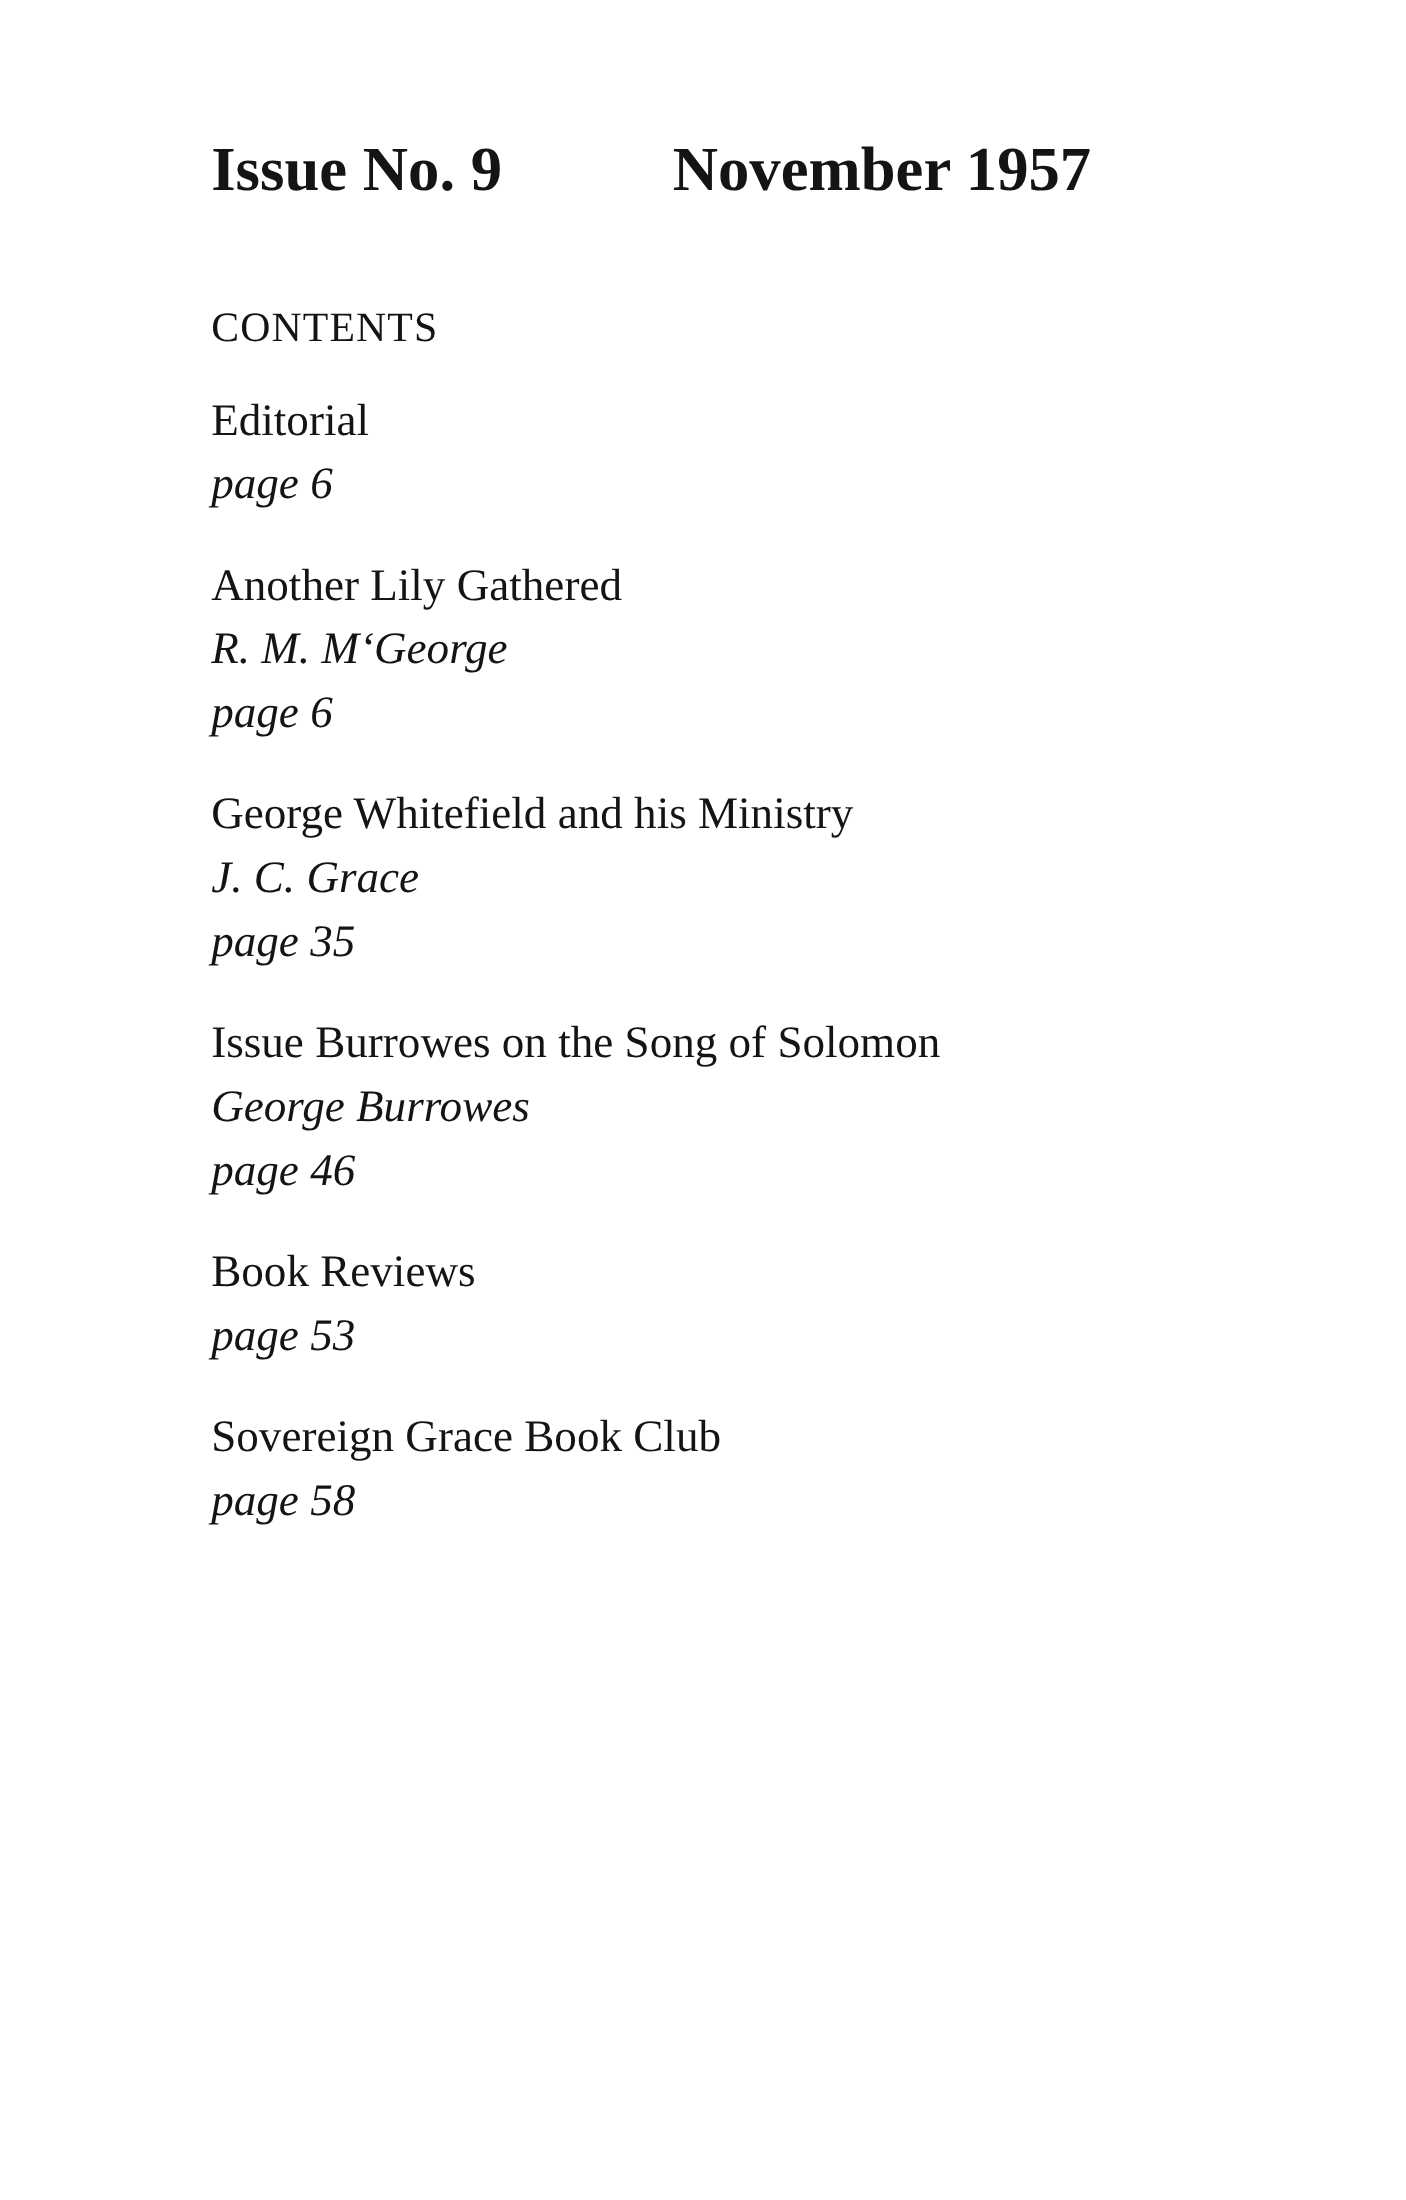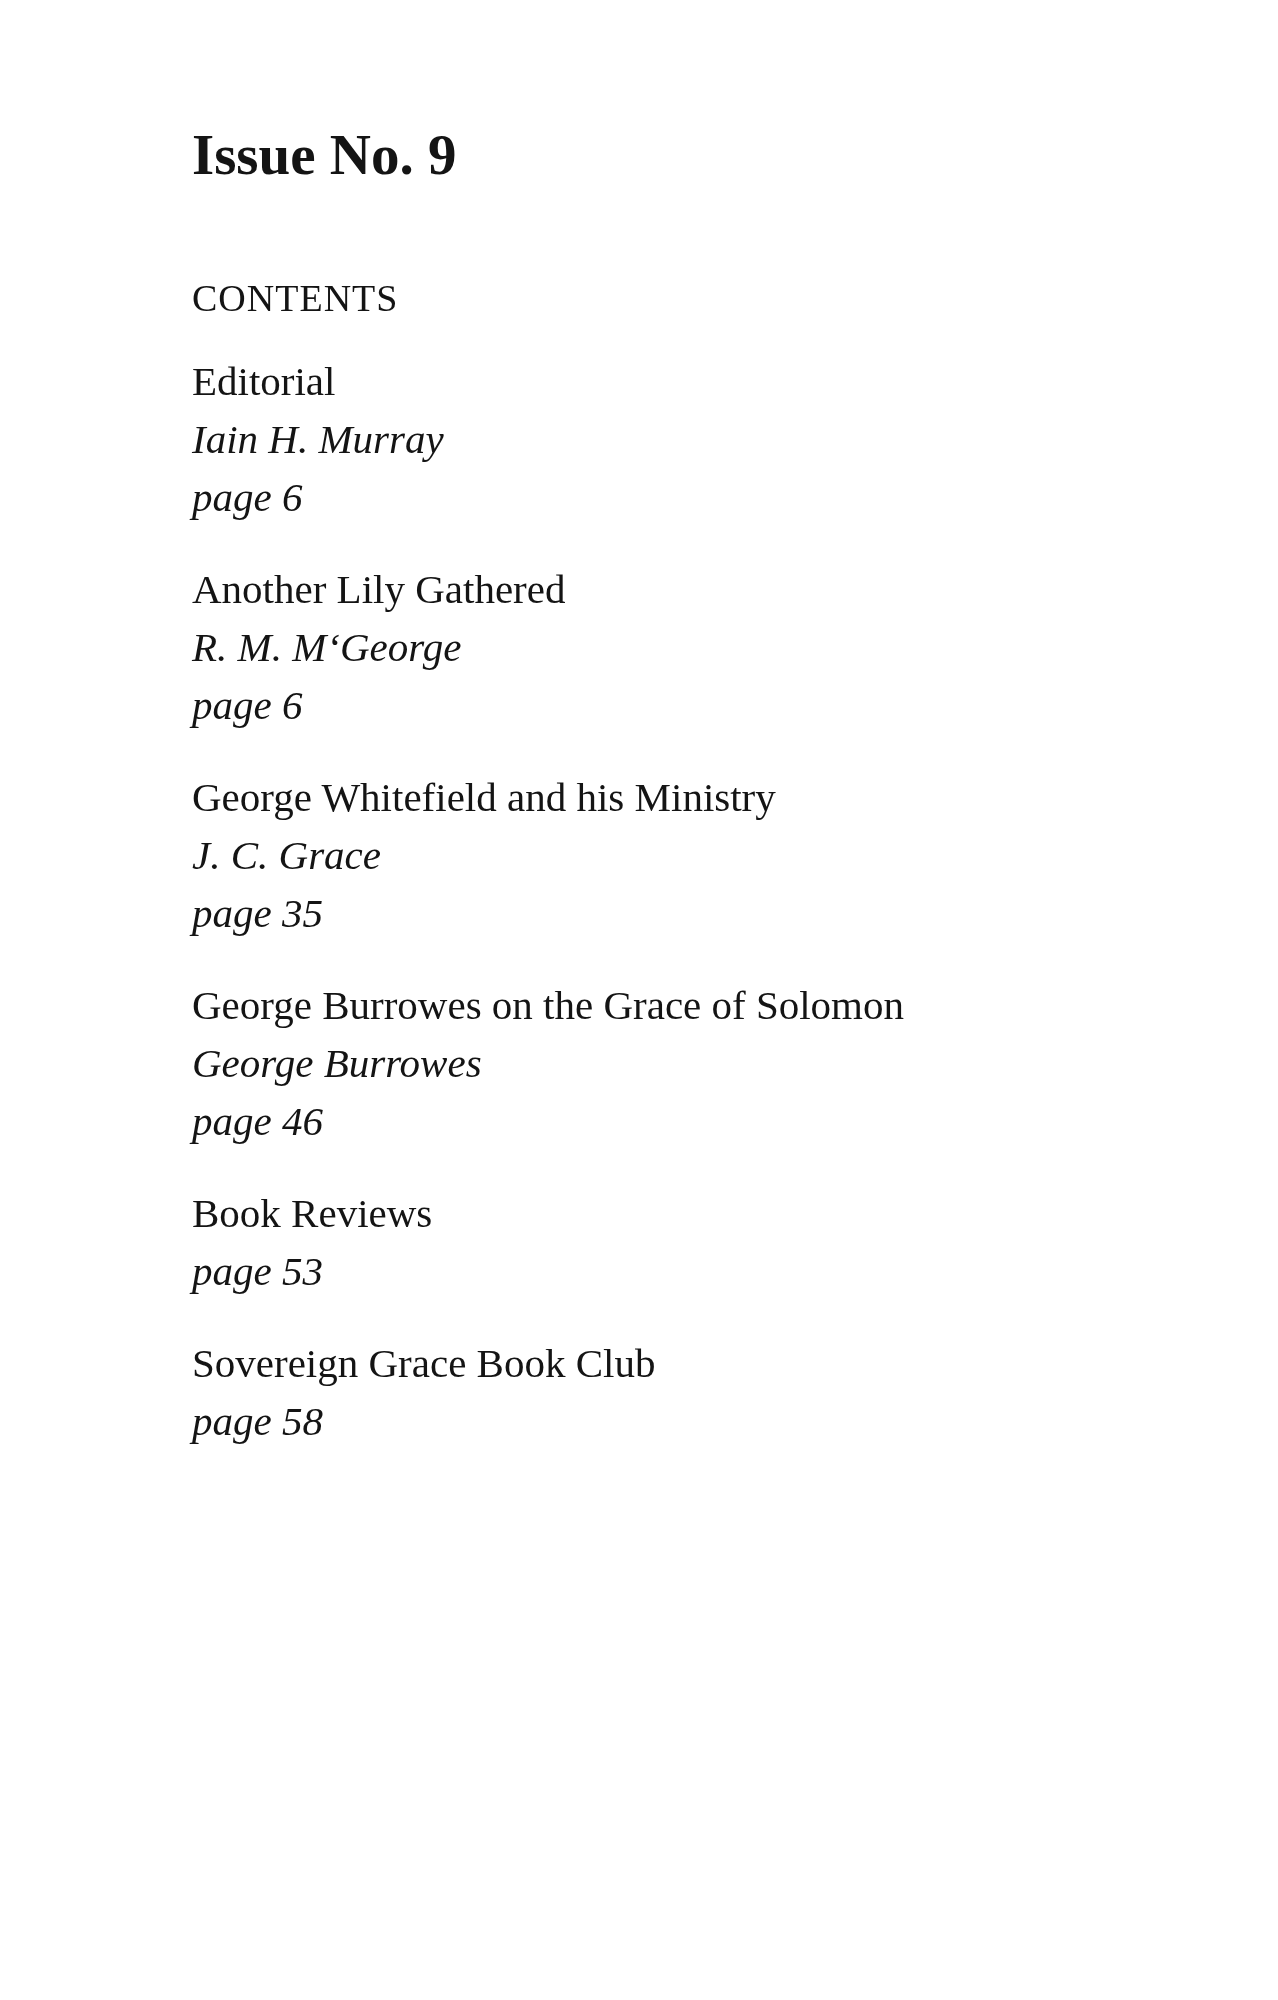--- a/index.html
+++ b/index.html
@@ -54,47 +54,47 @@
     font-style: italic;
   }
 </style>
 </head>
 <body>
 
 <div class="page">
 
   <header class="masthead">
     <span>Issue No. 9</span>
+    <span>November 1957</span>
   </header>
 
   <h2 class="contents-heading">CONTENTS</h2>
 
   <main class="toc-list">
 
     <div class="entry">
       <div class="line"><span>Editorial</span></div>
-      <div class="line italic">Iain H. Murray</div>
       <div class="line italic">page 6</div>
     </div>
 
     <div class="entry">
       <div class="line"><span>Another Lily Gathered</span></div>
       <div class="line italic">R. M. M‘George</div>
       <div class="line italic">page 6</div>
     </div>
 
 
     <div class="entry">
       <div class="line"><span>George Whitefield and his Ministry</span></div>
       <div class="line italic">J. C. Grace</div>
       <div class="line italic">page 35</div>
     </div>
 
     <div class="entry">
-      <div class="line"><span>George Burrowes on the Grace of Solomon</span></div>
+      <div class="line"><span>Issue Burrowes on the Song of Solomon</span></div>
       <div class="line italic">George Burrowes</div>
       <div class="line italic">page 46</div>
     </div>
 
     <div class="entry">
       <div class="line"><span>Book Reviews</span></div>
       <div class="line italic">page 53</div>
     </div>
 
     <div class="entry">

